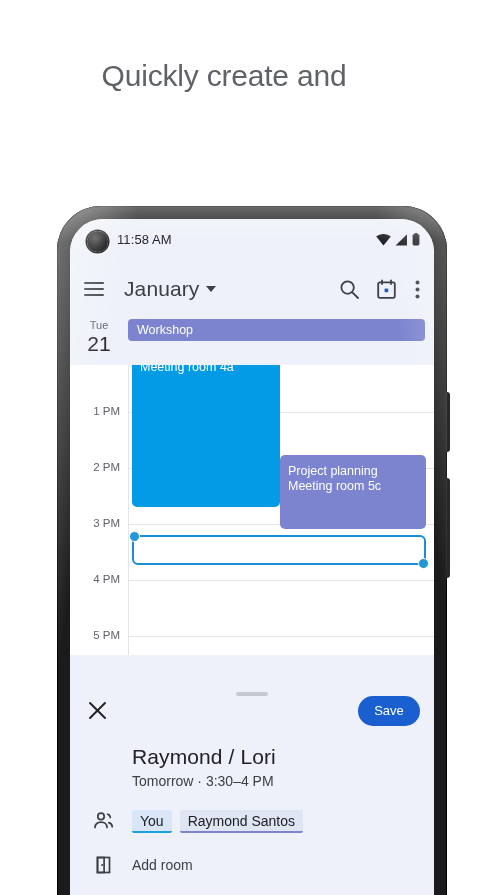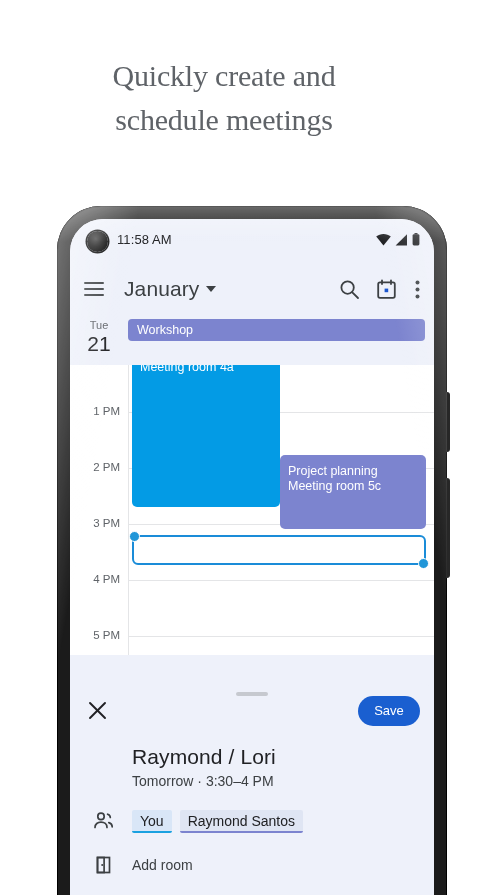--- a/index.html
+++ b/index.html
@@ -20,21 +20,20 @@
     position: absolute;
     top: 54px;
     left: 0;
     width: 448px;
     text-align: center;
     color: #5f6368;
     font-size: 30px;
     line-height: 44px;
     font-weight: 400;
     letter-spacing: -0.2px;
-    font-family: Liberation Serif, serif;
   }
   .promo div { white-space: nowrap; }
 
   
   .phone {
     position: absolute;
     left: 57px;
     top: 206px;
     width: 390px;
     height: 720px;
@@ -327,21 +326,20 @@
     background: #d9e6f7;
     border-bottom-color: #1aa1e0;
   }
   .row-text { font-size: 14px; color: #3c4043; margin-left: 16px; }
 </style>
 </head>
 <body>
 
 <div class="promo">
   <div>Quickly create and</div>
-  <div>schedule meetings</div>
 </div>
 
 <div class="phone">
 
   <div class="btn-power"></div>
   <div class="btn-volume"></div>
 
   <div class="screen">
 
     <div class="statusbar">

